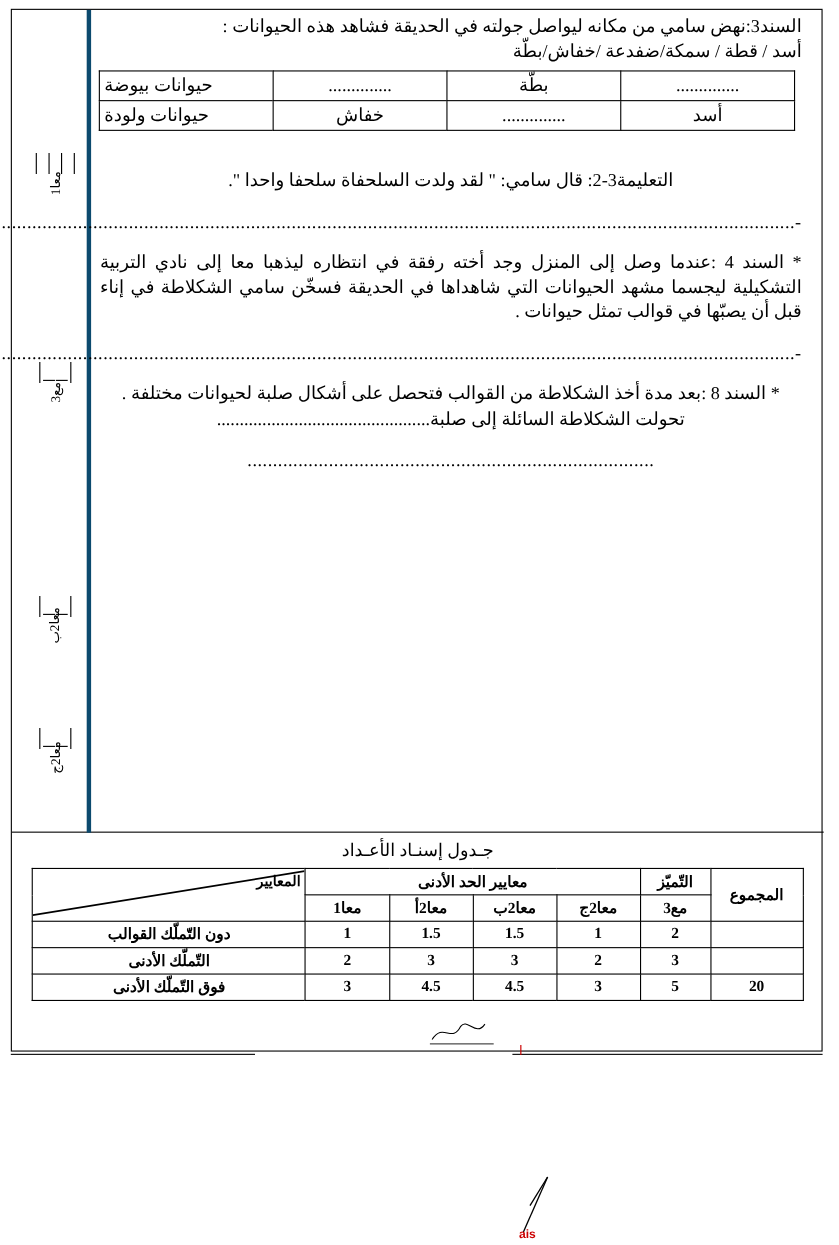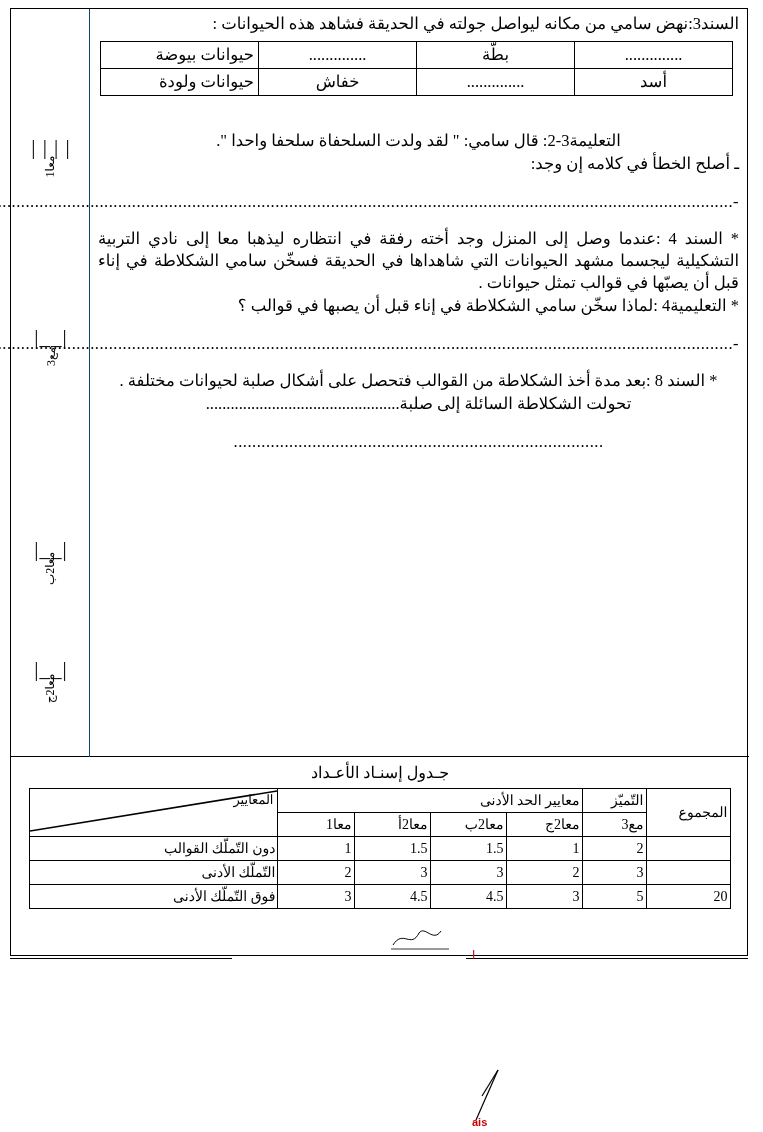--- a/index.html
+++ b/index.html
@@ -37,26 +37,26 @@
     position: absolute;
     left: 0;
     top: 0;
     width: 738px;
     height: 748px;
     box-sizing: border-box;
     border-bottom: 1px solid #000;
   }
   .content-col {
     position: absolute;
-    right: 0;
+    right: 10px;
     top: 0;
     width: 660px;
     height: 748px;
     box-sizing: border-box;
-    border-left: 1px solid #0c4a6e;
+    border-left: 4px solid #0c4a6e;
     padding: 4px 10px 0 8px;
   }
   .crit-col {
     position: absolute;
     left: 0;
     top: 0;
     width: 78px;
     height: 748px;
     box-sizing: border-box;
   }
@@ -85,21 +85,21 @@
     margin: 6px 6px 0 0;
     table-layout: fixed;
   }
   table.cls td {
     border: 1.6px solid #000;
     height: 24px;
     font-size: 16.5px;
     text-align: center;
     padding: 1px 4px;
   }
-  table.cls td.lbl { text-align: right; }
+  table.cls td.lbl { text-align: left; }
 
   
   .crit-mark {
     position: absolute;
     left: 8px;
     width: 64px;
     text-align: center;
   }
   .crit-glyph {
     font-size: 21px;
@@ -136,24 +136,24 @@
   }
   table.score {
     border-collapse: collapse;
     margin: 0 auto;
     width: 700px;
     table-layout: fixed;
   }
   table.score td, table.score th {
     border: 1.4px solid #000;
     font-size: 14px;
-    text-align: right;
+    text-align: center;
     height: 21px;
     padding: 1px 2px;
-    font-weight: normal;
+    font-weight: bold;
   }
   .diag-cell {
     position: relative;
     height: 44px !important;
     overflow: hidden;
   }
   .diag-cell .diag-label {
     position: absolute;
     right: 4px;
     top: 3px;
@@ -212,20 +212,21 @@
         </div>
         <div class="crit-mark" style="top:650px;">
           <div class="crit-glyph">|__|</div>
           <div class="crit-label"><span class="crit-rot">معا2ج</span></div>
         </div>
       </div>
 
       <div class="content-col">
 
         <p class="txt">السند3:نهض سامي من مكانه ليواصل جولته في الحديقة فشاهد هذه الحيوانات :</p>
+        <p class="txt">أسد / قطة / سمكة/ضفدعة /خفاش/بطّة</p>
 
         <table class="cls">
           <tbody>
               <tr>
             <td>..............</td>
             <td>بطّة</td>
             <td>..............</td>
             <td class="lbl">حيوانات بيوضة</td>
           </tr>
           <tr>
@@ -234,25 +235,23 @@
             <td>خفاش</td>
             <td class="lbl">حيوانات ولودة</td>
           </tr>
         </tbody>
           </table>
 
         <div class="spacer-20"></div>
         <div class="spacer-14"></div>
 
         <p class="txt center">التعليمة3-2: قال سامي: " لقد ولدت السلحفاة سلحفا واحدا ".</p>
-        <p class="txt">ـ أصلح الخطأ في كلامه إن وجد:</p>
         <p class="dots-line">-...............................................................................................................................................................................................................................................................................................................................................................................................................................................................................</p>
 
         <p class="txt just">* السند 4 :عندما وصل إلى المنزل وجد أخته رفقة في انتظاره ليذهبا معا إلى نادي التربية التشكيلية ليجسما مشهد الحيوانات التي شاهداها في الحديقة فسخّن سامي الشكلاطة في إناء قبل أن يصبّها في قوالب تمثل حيوانات .</p>
-        <p class="txt just">* التعليمية4 :لماذا سخّن سامي الشكلاطة في إناء قبل أن يصبها في قوالب ؟</p>
         <p class="dots-line">-...............................................................................................................................................................................................................................................................................................................................................................................................................</p>
 
         <p class="txt center">* السند  8 :بعد مدة أخذ الشكلاطة من القوالب فتحصل على أشكال صلبة لحيوانات مختلفة .</p>
         <p class="txt center">تحولت الشكلاطة السائلة إلى صلبة...............................................</p>
         <p class="dots-line">................................................................................</p>
 
       </div>
     </div>
 
     <div class="score-block">

